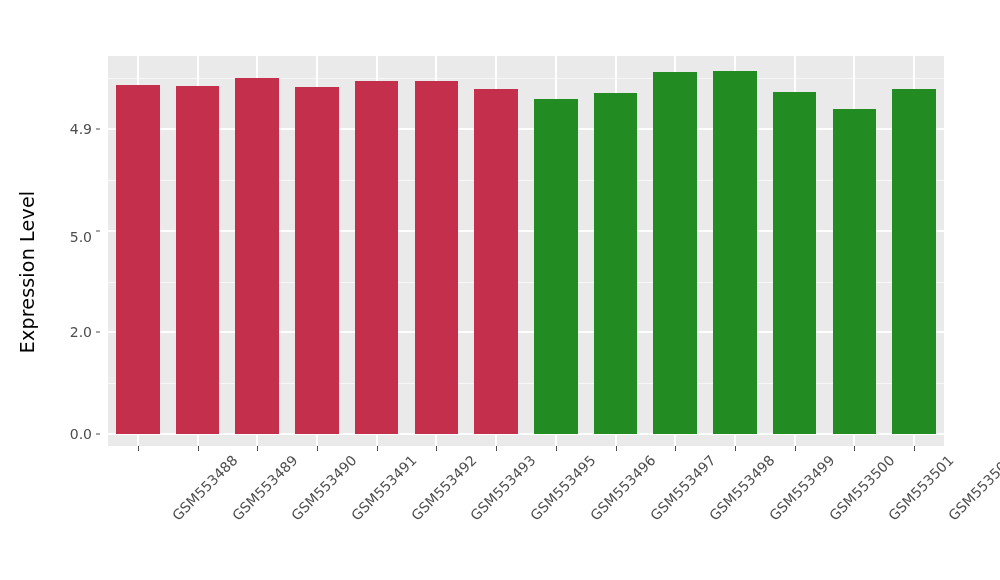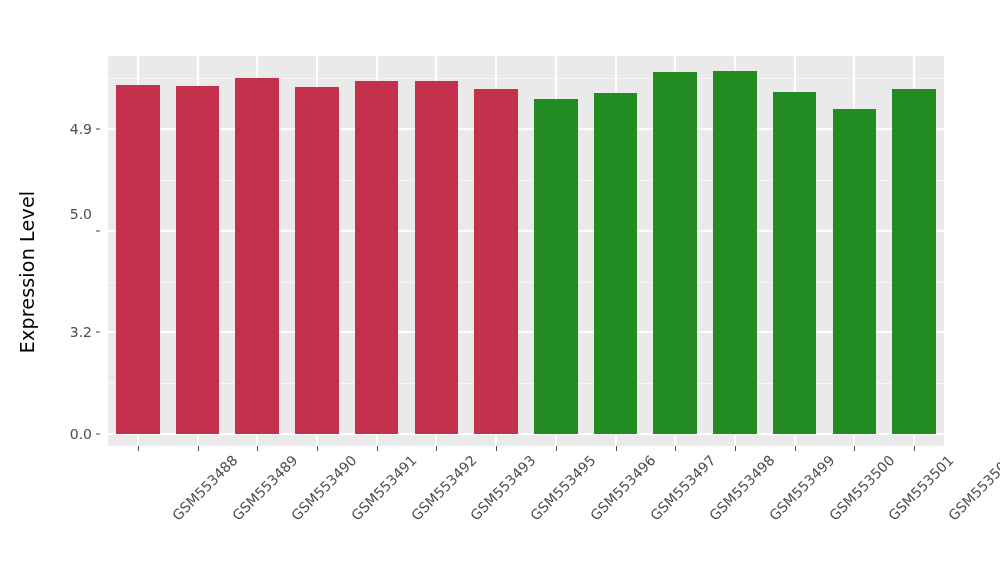--- a/index.html
+++ b/index.html
@@ -142,23 +142,23 @@
 
 <div id="chart-root">
 
   <div id="y-axis-title">
     <span id="y-axis-title-inner">Expression Level</span>
   </div>
 
   <div id="y-tick-labels">
       <div class="y-tick-label" style="top: 434px;">0.0</div>
       <div class="y-tick-mark" style="top: 434px;"></div>
-      <div class="y-tick-label" style="top: 332.387px;">3.2</div>
+      <div class="y-tick-label" style="top: 332.387px;">2.0</div>
       <div class="y-tick-mark" style="top: 332.387px;"></div>
-      <div class="y-tick-label" style="top: 214px;">5.0</div>
+      <div class="y-tick-label" style="top: 237px;">5.0</div>
       <div class="y-tick-mark" style="top: 230.774px;"></div>
       <div class="y-tick-label" style="top: 129.161px;">4.9</div>
       <div class="y-tick-mark" style="top: 129.161px;"></div>
     </div>
 
   <div id="panel">
     <div id="grid-layer">
         <div class="grid-minor-h" style="top: 327.194px;"></div>
         <div class="grid-minor-h" style="top: 225.581px;"></div>
         <div class="grid-minor-h" style="top: 123.968px;"></div>

